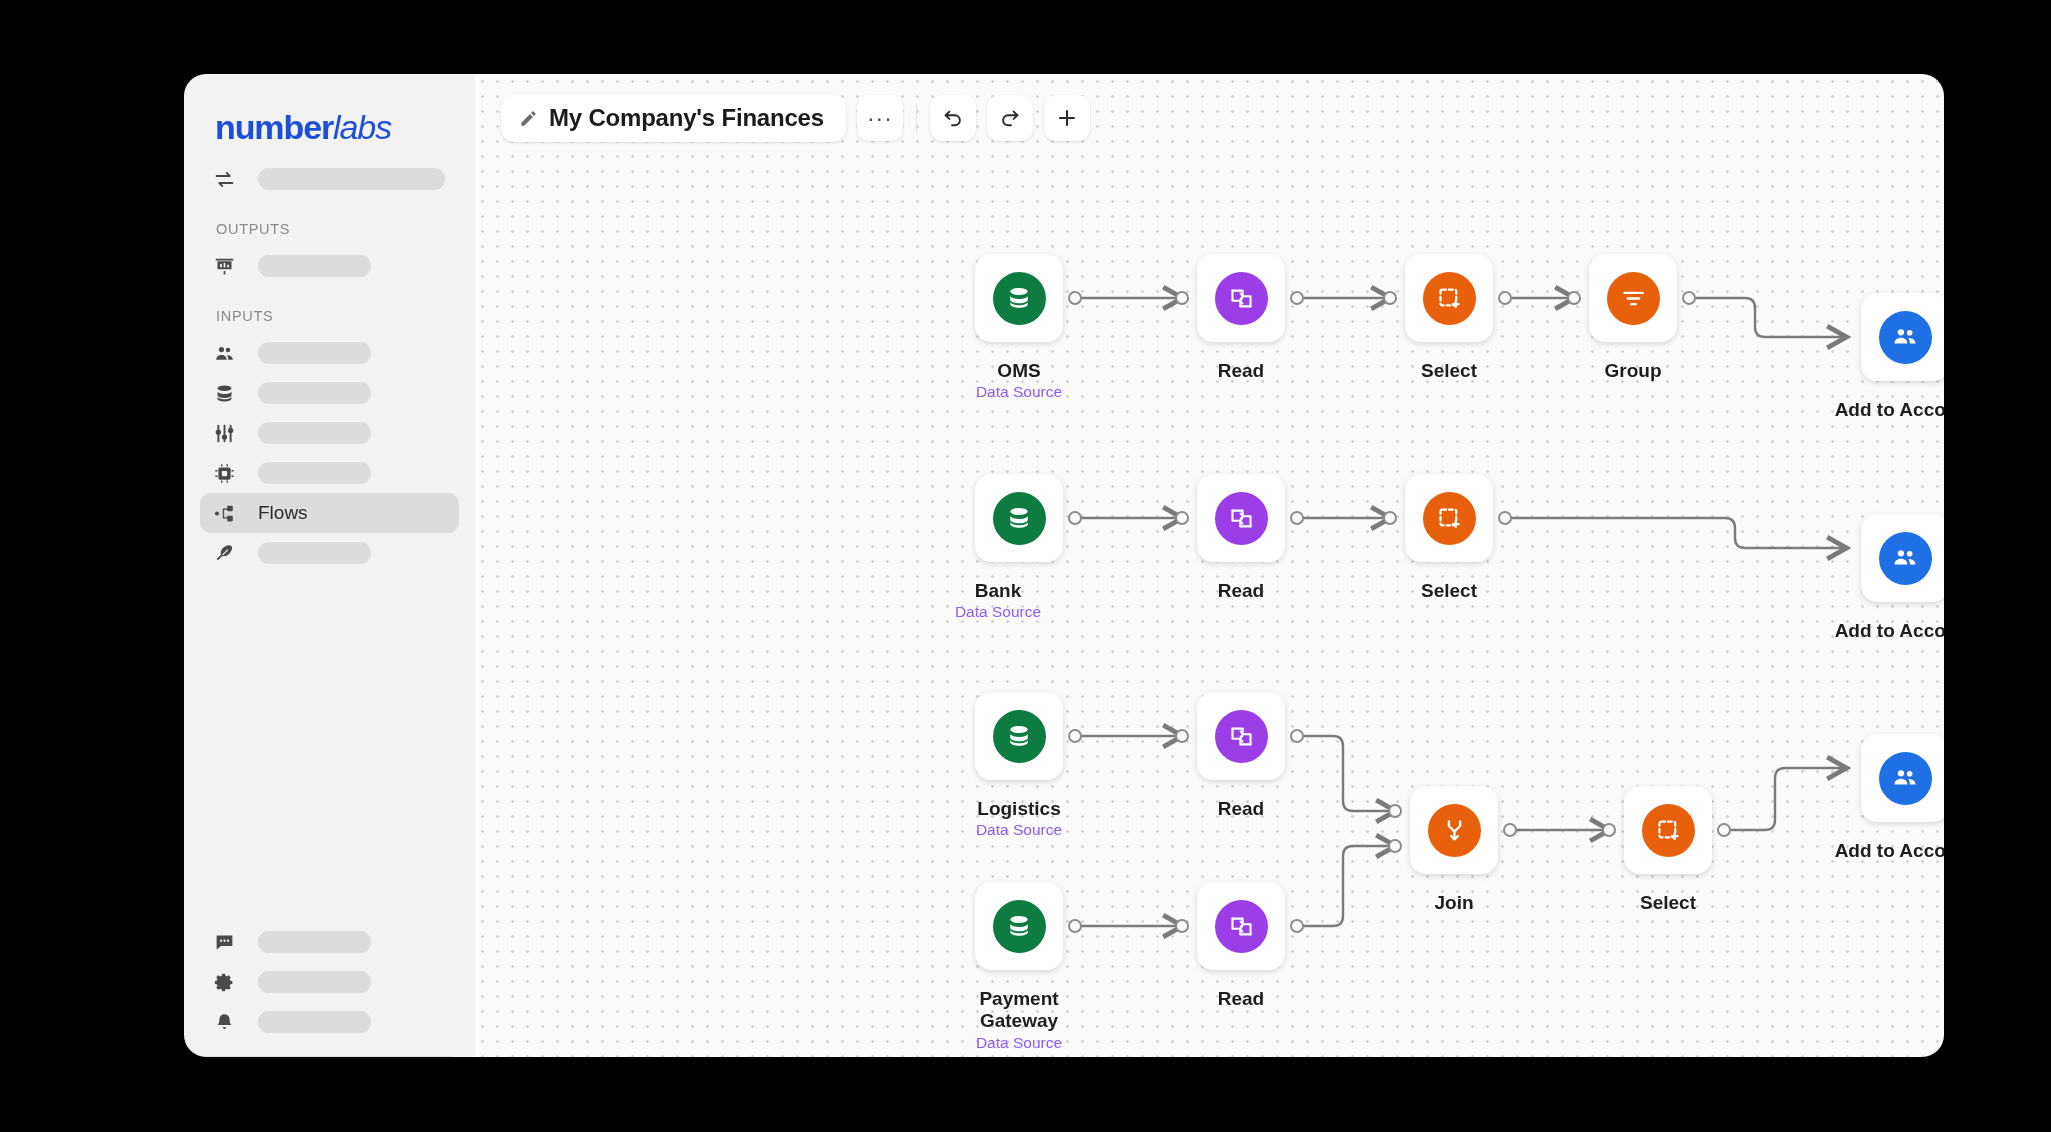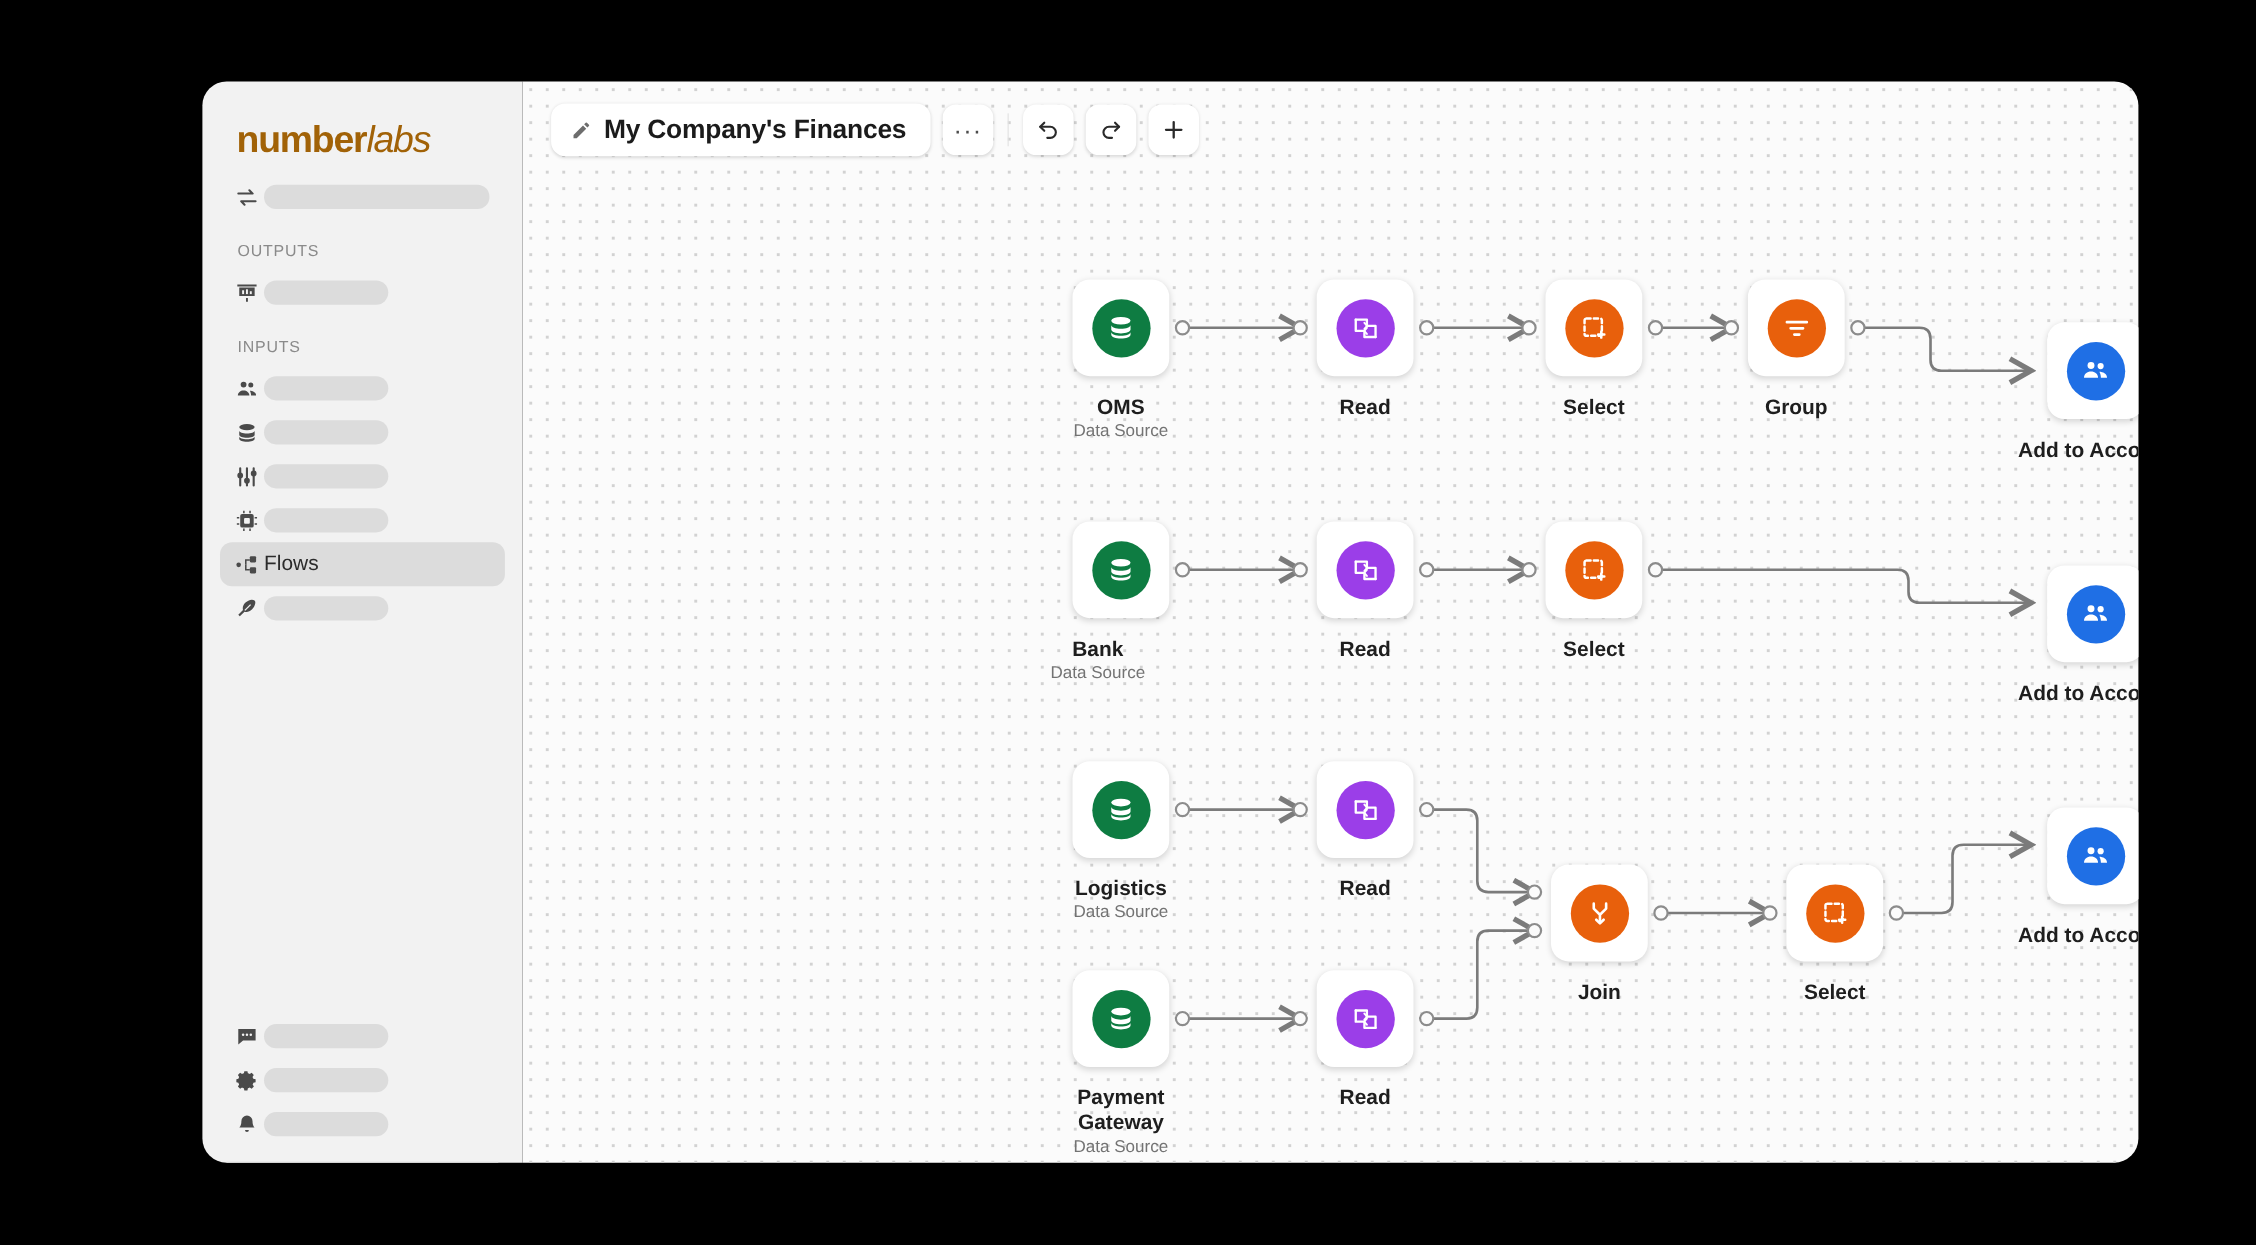--- a/index.html
+++ b/index.html
@@ -24,28 +24,28 @@
     display: flex;
     flex-direction: column;
     padding: 34px 0 0 0;
     position: relative;
     box-shadow: 0 2px 12px rgba(0,0,0,.18);
   }
   .logo {
     font-size: 34px;
     font-weight: 700;
     letter-spacing: -1.1px;
-    color: #a16207;
+    color: #1d4ed8;
     padding: 0 0 0 31px;
     white-space: nowrap;
   }
   .logo i { font-style: italic; font-weight: 500; }
   .sb-row {
     display: flex; align-items: center;
-    gap: 5px;
+    gap: 23px;
     height: 40px;
     margin: 0 16px;
     padding: 0 14px;
     border-radius: 11px;
   }
   .sb-row.top { margin-top: 12px; }
   .sb-row.active { background: #dcdcdc; }
   .sb-ico {
     width: 21px; height: 21px;
     flex: none;
@@ -175,21 +175,21 @@
     font-size: 19px;
     font-weight: 600;
     color: #1e1e1e;
     line-height: 1.18;
     pointer-events: none;
   }
   .node-lab .sub {
     display: block;
     font-size: 15.5px;
     font-weight: 400;
-    color: #737373;
+    color: #8b5cf6;
     margin-top: 1px;
   }
 
   
   .port {
     position: absolute;
     width: 14px; height: 14px;
     border-radius: 50%;
     background: #fbfbfb;
     border: 2.2px solid #8c8c8c;

